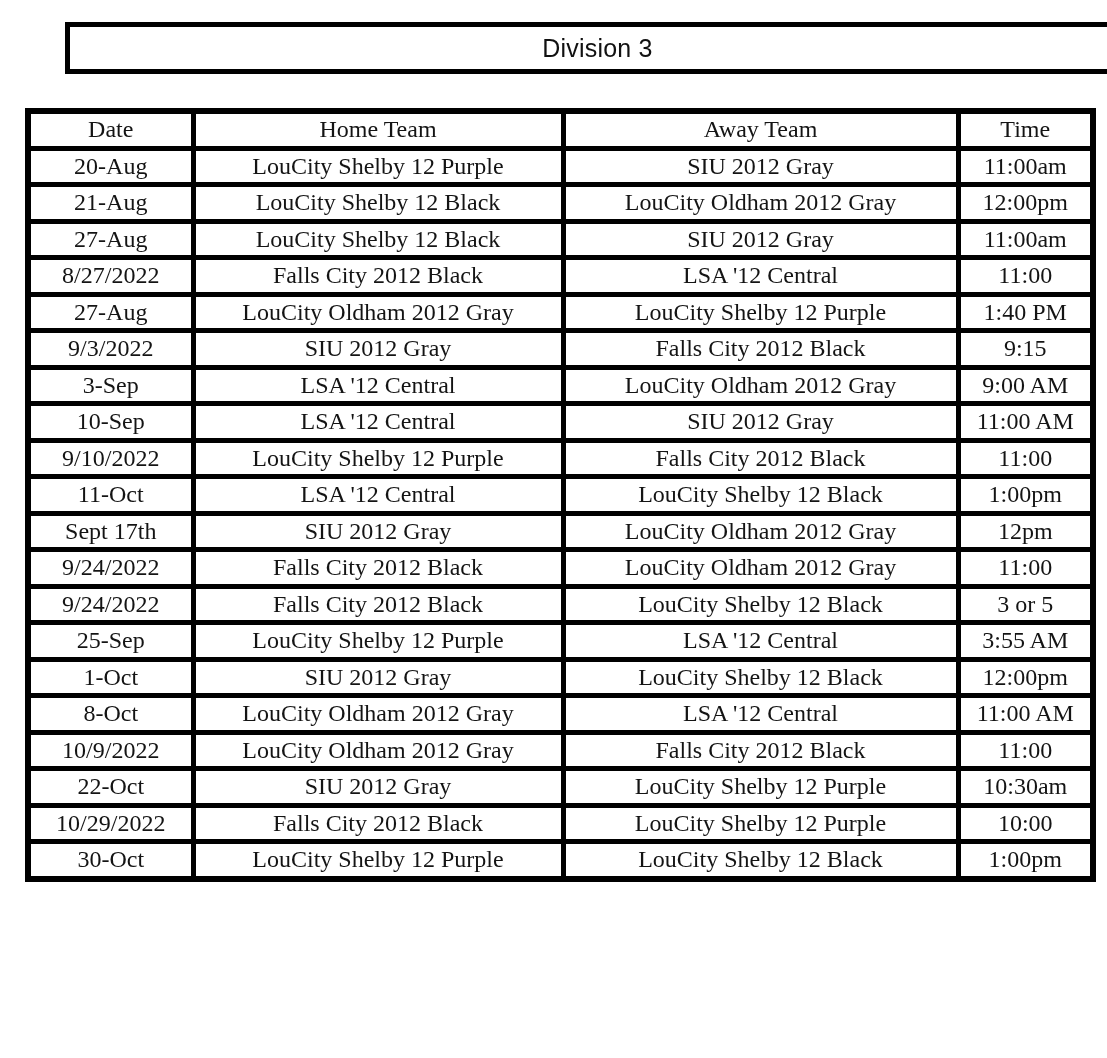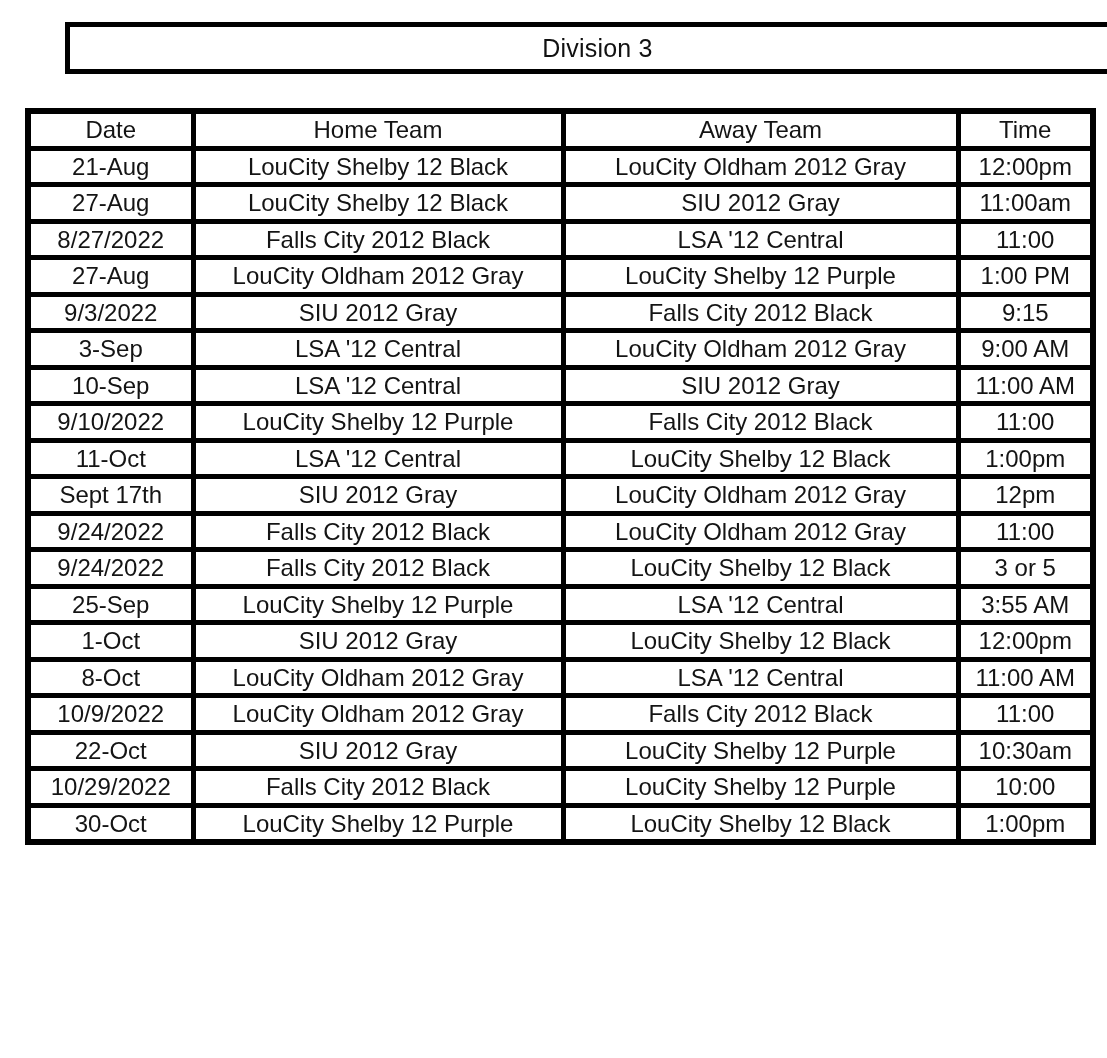--- a/index.html
+++ b/index.html
@@ -6,21 +6,21 @@
   body { width: 1107px; height: 1058px; position: relative; overflow: hidden;
          font-family: "Liberation Sans", "DejaVu Sans", sans-serif; color: #111; }
   .title-box {
     position: absolute; left: 25px; top: 22px; width: 1055px; height: 42px;
     border: 5px solid #000; display: flex; align-items: center; justify-content: center;
     font-weight: normal; font-size: 25px; letter-spacing: 0.2px; margin-left: 40px;
   }
   table.schedule {
     position: absolute; left: 25px; top: 108px;
     border-collapse: collapse; border: 6px solid #000;
-    table-layout: fixed; width: 1065px;
+    table-layout: fixed; width: 1065px; font-family: Liberation Serif, serif;
   }
   table.schedule td, table.schedule th {
     border: 5px solid #000; height: 31.5px; padding: 0;
     text-align: center; font-size: 24px; font-weight: normal;
     white-space: nowrap; overflow: hidden; line-height: 31px;
     color: #141414;
   }
   col.c-date { width: 165px; }
   col.c-home { width: 370px; }
   col.c-away { width: 395px; }
@@ -41,20 +41,26 @@
   <thead>
     <tr>
       <th>Date</th>
       <th>Home Team</th>
       <th>Away Team</th>
       <th>Time</th>
     </tr>
   </thead>
   <tbody id="schedule-body">
       <tr>
+        <td>20-Aug</td>
+        <td>LouCity Shelby 12 Purple</td>
+        <td>SIU 2012 Gray</td>
+        <td>11:00am</td>
+      </tr>
+      <tr>
         <td>21-Aug</td>
         <td>LouCity Shelby 12 Black</td>
         <td>LouCity Oldham 2012 Gray</td>
         <td>12:00pm</td>
       </tr>
       <tr>
         <td>27-Aug</td>
         <td>LouCity Shelby 12 Black</td>
         <td>SIU 2012 Gray</td>
         <td>11:00am</td>
@@ -62,21 +68,21 @@
       <tr>
         <td>8/27/2022</td>
         <td>Falls City 2012 Black</td>
         <td>LSA '12 Central</td>
         <td>11:00</td>
       </tr>
       <tr>
         <td>27-Aug</td>
         <td>LouCity Oldham 2012 Gray</td>
         <td>LouCity Shelby 12 Purple</td>
-        <td>1:00 PM</td>
+        <td>1:40 PM</td>
       </tr>
       <tr>
         <td>9/3/2022</td>
         <td>SIU 2012 Gray</td>
         <td>Falls City 2012 Black</td>
         <td>9:15</td>
       </tr>
       <tr>
         <td>3-Sep</td>
         <td>LSA '12 Central</td>

